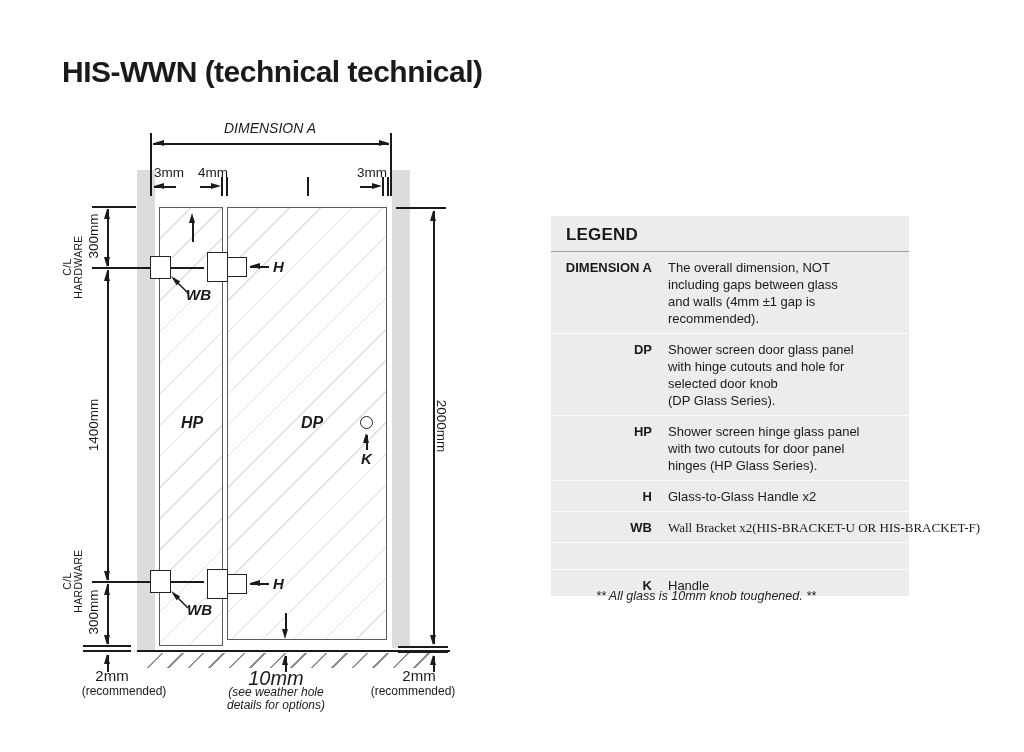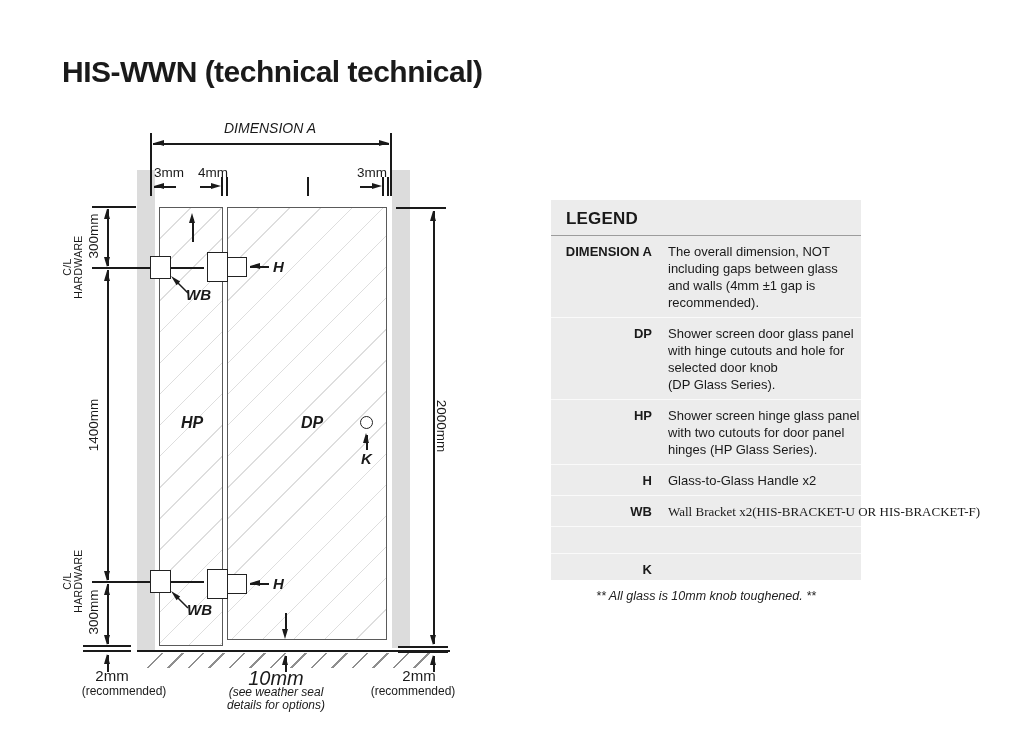--- a/index.html
+++ b/index.html
@@ -25,21 +25,21 @@
        transform:translate(-50%,-50%) rotate(-90deg);}
   .rot90{position:absolute;white-space:nowrap;font-size:13.5px;
        transform:translate(-50%,-50%) rotate(90deg);}
   .clh{position:absolute;font-size:10.5px;line-height:11px;text-align:center;letter-spacing:.3px;
        transform:translate(-50%,-50%) rotate(-90deg);white-space:nowrap;}
   .title{position:absolute;left:62px;top:55px;font-size:30px;font-weight:700;letter-spacing:-.5px;}
   .floorhatch{position:absolute;background:
        repeating-linear-gradient(135deg,transparent 0 13px,#8f8f8f 13px 14.5px);}
   .small{font-size:12px;}
   
-  .legend{position:absolute;left:551px;top:200px;width:310px;height:380px;background:#ececec;
+  .legend{position:absolute;left:551px;top:216px;width:358px;height:380px;background:#ececec;
           box-sizing:border-box;overflow:visible;}
   .legend-header{padding:9px 0 6px 15px;border-bottom:1.5px solid #9c9c9c;}
   .legend-header span{font-size:17px;font-weight:700;letter-spacing:.2px;}
   .lrow{display:flex;padding:7px 0 6px 0;border-top:1px solid #fafafa;}
   .lrow.first{border-top:none;}
   .lterm{width:101px;text-align:right;font-weight:700;font-size:13px;line-height:17px;flex:none;}
   .ldesc{margin-left:16px;font-size:13px;line-height:17px;white-space:pre-line;width:205px;}
   .ldesc.nw{white-space:nowrap;width:auto;font-family:Liberation Serif, serif;}
   .lrow.empty{min-height:13px;}
   .legend-foot{position:absolute;left:706px;top:589px;transform:translateX(-50%);
@@ -170,21 +170,21 @@
     <div class="lbl bi" style="left:361px;top:450px;">K</div>
 
     <div class="lbl cx" style="left:112px;top:667px;font-size:15px;">2mm</div>
     <div class="lbl cx small" style="left:124px;top:684px;">(recommended)</div>
 
     <div class="vl" style="left:285px;top:613px;height:17px;"></div>
     <div class="ar down" style="left:281.5px;top:629px;"></div>
     <div class="vl" style="left:285px;top:656px;height:16px;"></div>
     <div class="ar up" style="left:281.5px;top:652px;"></div>
     <div class="lbl it cx" style="left:276px;top:667px;font-size:20px;">10mm</div>
-    <div class="lbl it cx small" style="left:276px;top:685px;">(see weather seal</div>
+    <div class="lbl it cx small" style="left:276px;top:685px;">(see weather hole</div>
     <div class="lbl it cx small" style="left:276px;top:698px;">details for options)</div>
 
     <div class="lbl cx" style="left:419px;top:667px;font-size:15px;">2mm</div>
     <div class="lbl cx small" style="left:413px;top:684px;">(recommended)</div>
   </div>
 
   <div class="legend">
     <div class="legend-header">
       <span>LEGEND</span>
     </div>
@@ -215,17 +215,18 @@
     <div class="lrow">
       <div class="lterm">WB</div>
       <div class="ldesc nw">Wall Bracket x2(HIS-BRACKET-U OR HIS-BRACKET-F)</div>
     </div>
     <div class="lrow empty">
       <div class="lterm"></div>
       <div class="ldesc"></div>
     </div>
     <div class="lrow">
       <div class="lterm">K</div>
+      <div class="ldesc">Handle</div>
     </div>
   </div>
   <div class="legend-foot">** All glass is 10mm knob toughened. **</div>
 
 </div>
 
 </body></html>

